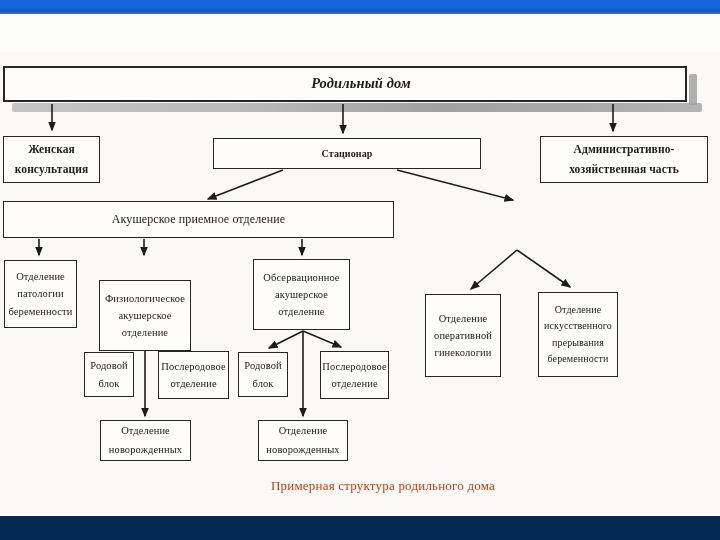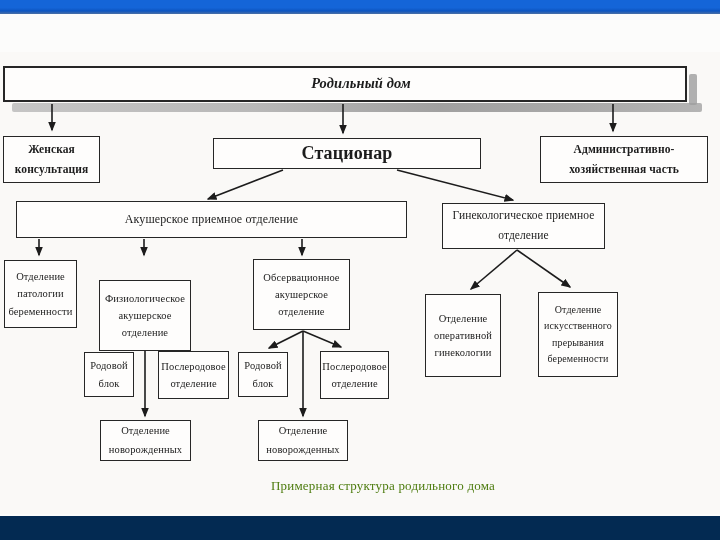--- a/index.html
+++ b/index.html
@@ -52,39 +52,39 @@
     background:var(--box-bg,#fefdfc);
     border:1.5px solid #262626;
     display:flex;align-items:center;justify-content:center;
     text-align:center;line-height:1.65;
     font-size:10.5px;letter-spacing:.1px;
     padding:2px 3px;
   }
   .b-root{left:3px;top:66px;width:684px;height:36px;border-width:2px;
           font-size:14.5px;font-weight:bold;font-style:italic;line-height:1.2;padding-left:35px;}
   .b-womens{left:3px;top:136px;width:97px;height:47px;font-weight:bold;font-size:11.5px;line-height:1.7;}
-  .b-stationar{left:213px;top:138px;width:268px;height:31px;font-weight:bold;font-size:18px;line-height:1.2;}
+  .b-stationar{left:213px;top:138px;width:268px;height:31px;font-weight:bold;font-size:10px;line-height:1.2;}
   .b-admin{left:540px;top:136px;width:168px;height:47px;font-weight:bold;font-size:11.5px;line-height:1.7;}
-  .b-akush{left:3px;top:201px;width:391px;height:37px;font-size:12px;line-height:1.2;margin-left:13px;}
+  .b-akush{left:3px;top:201px;width:391px;height:37px;font-size:12px;line-height:1.2;}
   .b-ginek{left:442px;top:203px;width:163px;height:46px;font-size:11.5px;line-height:1.7;}
   .b-patology{left:4px;top:260px;width:73px;height:68px;}
   .b-fiziol{left:99px;top:248px;width:92px;height:71px;margin-top:32px;}
   .b-observ{left:253px;top:259px;width:97px;height:71px;}
   .b-rod1{left:84px;top:352px;width:50px;height:45px;}
   .b-posle1{left:158px;top:351px;width:71px;height:48px;}
   .b-rod2{left:238px;top:352px;width:50px;height:45px;}
   .b-posle2{left:320px;top:351px;width:69px;height:48px;}
   .b-novor1{left:100px;top:420px;width:91px;height:41px;line-height:1.75;}
   .b-novor2{left:258px;top:420px;width:90px;height:41px;line-height:1.75;}
   .b-oper{left:425px;top:294px;width:76px;height:83px;}
   .b-abort{left:538px;top:292px;width:80px;height:85px;font-size:10px;}
 
   .caption{
     position:absolute;left:233px;top:478px;width:300px;
-    text-align:center;font-size:13px;color:#4d7c0f;letter-spacing:.2px;
+    text-align:center;font-size:13px;color:#c2410c;letter-spacing:.2px;
   }
 </style>
 </head>
 <body style="--top-bar: #1465d8; --top-bar-deep: #0d55c0; --top-bar-edge: #4a6fa5; --bottom-bar: #032a52; --ink: #1c1c1c; --box-bg: #fefdfc; --scan-bg: #faf9f7; --shadow: #9e9e9e;">
 
 <div class="stage">
 
   <div class="top-banner"></div>
   <div class="scan-area"></div>
   <div class="root-shadow-bottom"></div>
@@ -114,21 +114,20 @@
     <line x1="517" y1="250" x2="570" y2="287" marker-end="url(#arr)"></line>
   </svg>
 
   <div class="node b-root">Родильный дом</div>
 
   <div class="node b-womens">Женская консультация</div>
   <div class="node b-stationar">Стационар</div>
   <div class="node b-admin">Административно-хозяйственная часть</div>
 
   <div class="node b-akush">Акушерское приемное отделение</div>
-  <div class="node b-ginek">Гинекологическое приемное отделение</div>
 
   <div class="node b-patology">Отделение патологии беременности</div>
   <div class="node b-fiziol">Физиологическое акушерское отделение</div>
   <div class="node b-observ">Обсервационное акушерское отделение</div>
 
   <div class="node b-rod1">Родовой блок</div>
   <div class="node b-posle1">Послеродовое отделение</div>
   <div class="node b-rod2">Родовой блок</div>
   <div class="node b-posle2">Послеродовое отделение</div>
 

